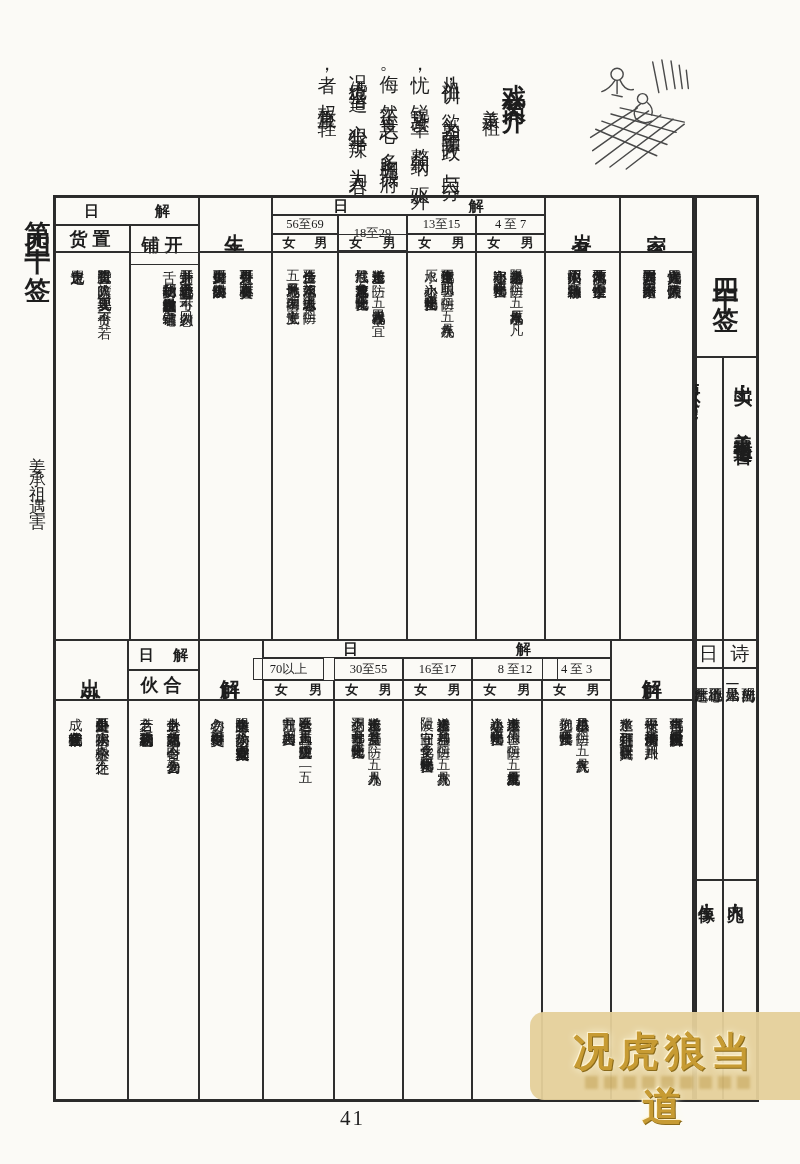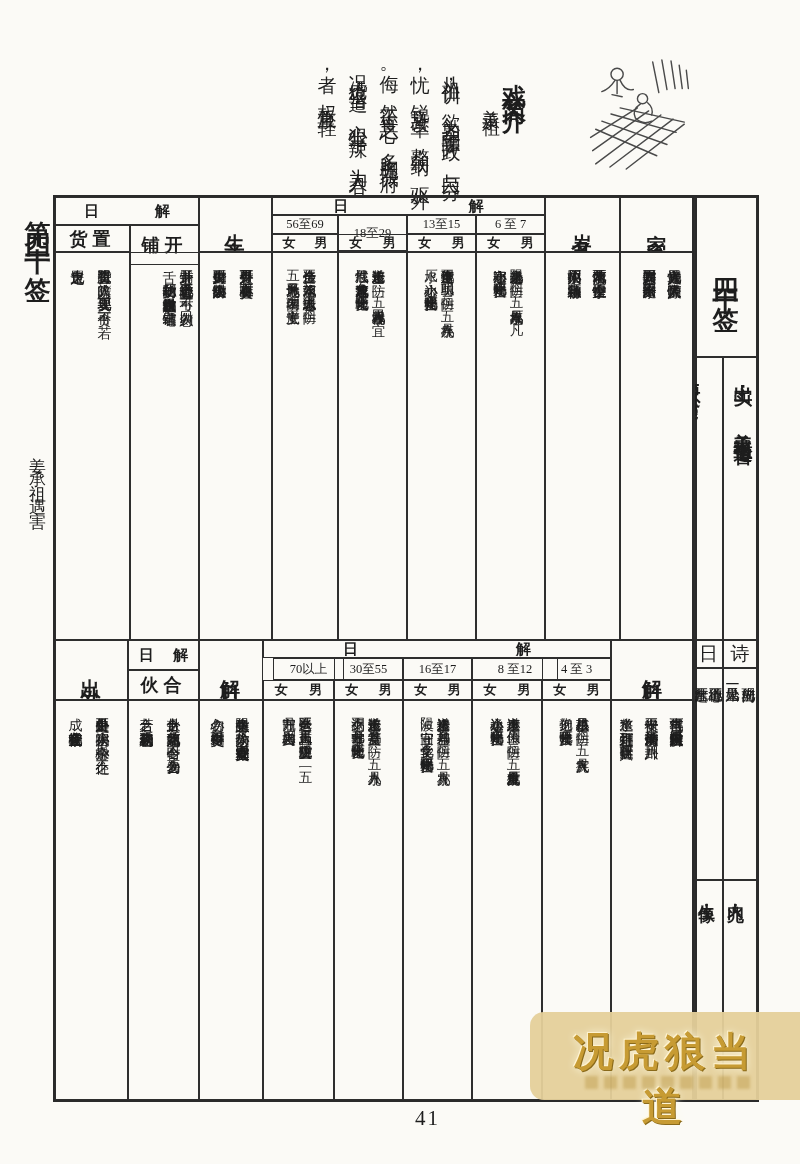--- a/index.html
+++ b/index.html
@@ -70,21 +70,21 @@
 <div class="c vhead" style="left:199px;top:197px;width:73px;height:55px">
     <span>生意</span>
   </div>
 <div class="c pair" style="left:272px;top:197px;width:273px;height:18px">
   <span>日</span>
   <span>解</span>
 </div>
 <div class="c agel" style="left:272px;top:215px;width:66px;height:19px">56至69</div>
 <div class="c agel" style="left:338px;top:215px;width:69px;height:36px">18至29</div>
 <div class="c agel" style="left:407px;top:215px;width:69px;height:19px">13至15</div>
-<div class="c agel" style="left:476px;top:215px;width:69px;height:19px">6 至 7</div>
+<div class="c agel" style="left:476px;top:215px;width:69px;height:19px">4 至 7</div>
 <div class="c gen" style="left:272px;top:234px;width:66px;height:18px">
     <span>女</span>
     <span>男</span>
   </div>
 <div class="c gen" style="left:338px;top:234px;width:69px;height:18px">
     <span>女</span>
     <span>男</span>
   </div>
 <div class="c gen" style="left:407px;top:234px;width:69px;height:18px">
     <span>女</span>
@@ -140,21 +140,21 @@
   <span>解</span>
 </div>
 <div class="c lab" style="left:128px;top:670px;width:71px;height:30px">伙合</div>
 <div class="c vhead" style="left:199px;top:640px;width:64px;height:60px">
     <span>解日</span>
   </div>
 <div class="c pair" style="left:263px;top:640px;width:348px;height:18px">
   <span>日</span>
   <span>解</span>
 </div>
-<div class="c agel" style="left:273px;top:658px;width:71px;height:22px">70以上</div>
+<div class="c agel" style="left:253px;top:658px;width:71px;height:22px">70以上</div>
 <div class="c agel" style="left:334px;top:658px;width:69px;height:22px">30至55</div>
 <div class="c agel" style="left:403px;top:658px;width:69px;height:22px">16至17</div>
 <div class="c agel" style="left:472px;top:658px;width:86px;height:22px">8 至12</div>
 <div class="c agel" style="left:542px;top:658px;width:69px;height:22px">4 至 3</div>
 <div class="c gen" style="left:263px;top:680px;width:71px;height:20px">
     <span>女</span>
     <span>男</span>
   </div>
 <div class="c gen" style="left:334px;top:680px;width:69px;height:20px">
     <span>女</span>
@@ -230,13 +230,13 @@
 </div>
 <div class="c" style="left:723px;top:880px;width:34px;height:220px">
   <div class="sect-label">内兆：</div>
 </div>
 
 <div class="banner">
   <div class="t">况虎狼当道</div>
   <div class="blur"></div>
 </div>
 
-<div class="abs" style="left:340px;top:1106px;width:100px;text-align:right;font-size:21px;letter-spacing:2px">41</div>
+<div class="abs" style="left:340px;top:1106px;width:100px;text-align:left;font-size:21px;letter-spacing:2px">41</div>
 
 </body></html>

